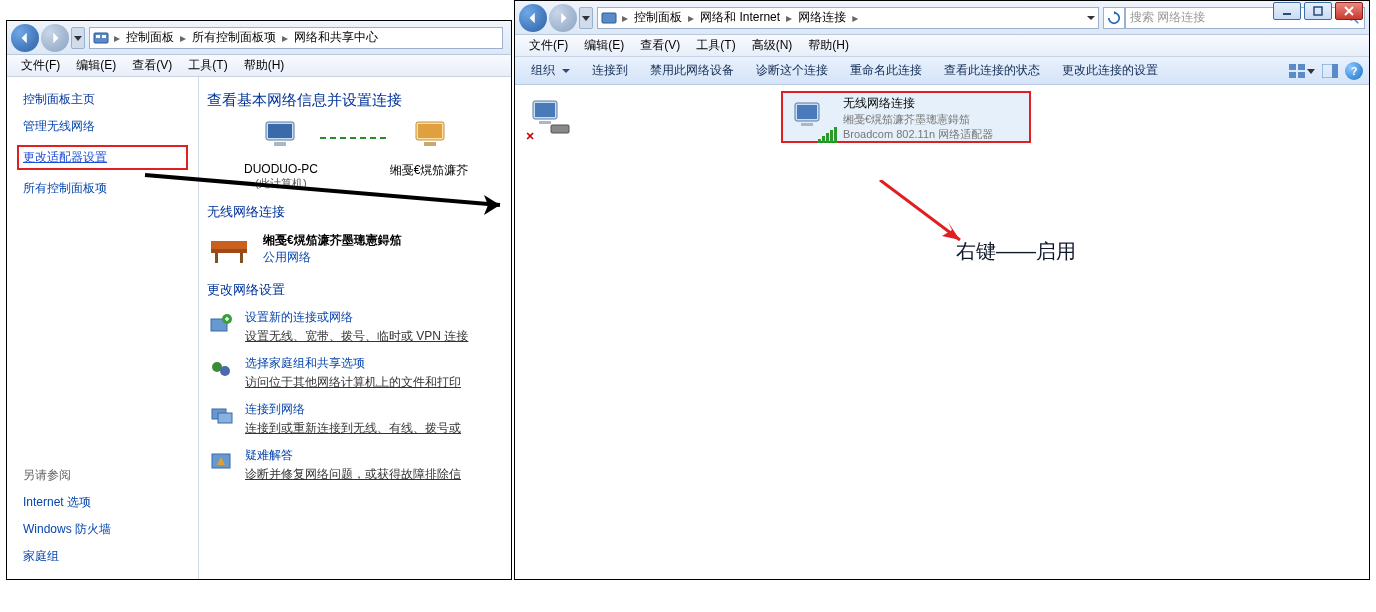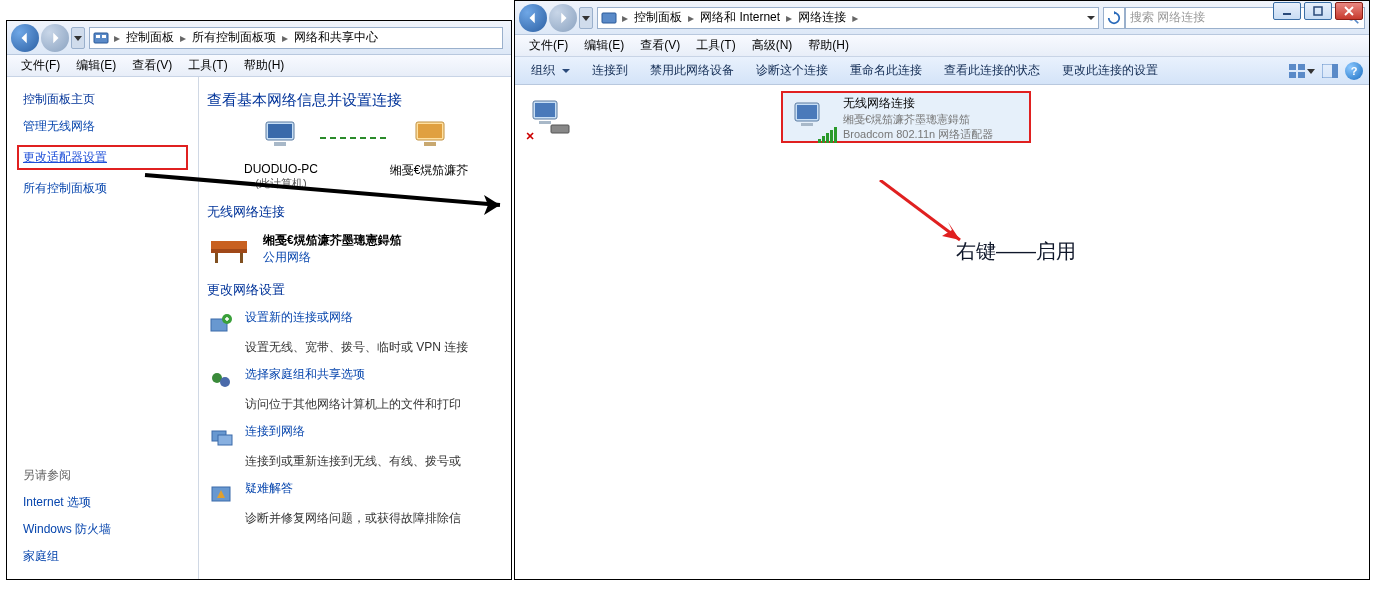--- a/index.html
+++ b/index.html
@@ -58,21 +58,21 @@
 
 .section-title { color:#003399; margin:12px 0 8px; font-size:13px; }
 .active-net { display:flex; gap:12px; align-items:center; margin:4px 0 8px; }
 .bench-icon { width:44px; height:40px; display:flex; align-items:center; justify-content:center; }
 .net-name { font-weight:bold; }
 .net-type { color:#0645ad; cursor:pointer; }
 
 .setting-row { display:flex; gap:10px; margin:10px 0; }
 .setting-icon { width:28px; height:28px; flex-shrink:0; display:flex; align-items:center; justify-content:center; }
 .setting-link { color:#0645ad; cursor:pointer; }
-.setting-desc { color:#333; margin-top:13px; white-space:nowrap; overflow:hidden; text-overflow:ellipsis; }
+.setting-desc { color:#333; margin-top:2px; white-space:nowrap; overflow:hidden; text-overflow:ellipsis;text-decoration:underline; }
 
 
 .right-body { padding: 6px; display:flex; gap:10px; height: calc(100% - 84px); }
 .conn-tile { width: 250px; height: 52px; display:flex; gap:8px; padding:2px 4px; }
 .conn-tile.selected { border:2px solid #e02020; background:#e6f0fa; }
 .conn-thumb { width:48px; height:48px; position:relative; display:flex; align-items:center; justify-content:center; }
 .conn-thumb .x-mark { position:absolute; left:-2px; bottom:-2px; width:14px; height:14px; background:#fff; border-radius:50%; display:flex; align-items:center; justify-content:center; color:#c00; font-weight:bold; font-size:11px; }
 .conn-thumb .signal { position:absolute; right:-2px; bottom:0; display:flex; align-items:flex-end; gap:1px; }
 .signal .bar { width:3px; background:#2a9a2a; }
 .conn-info { flex:1; overflow:hidden; }

